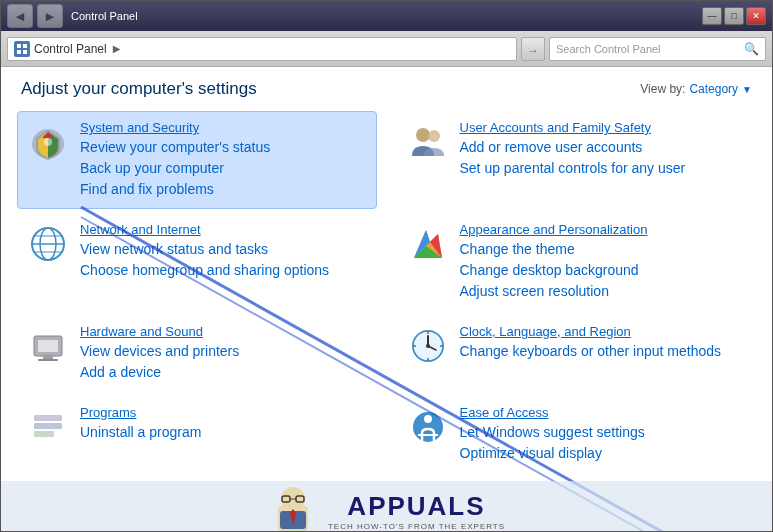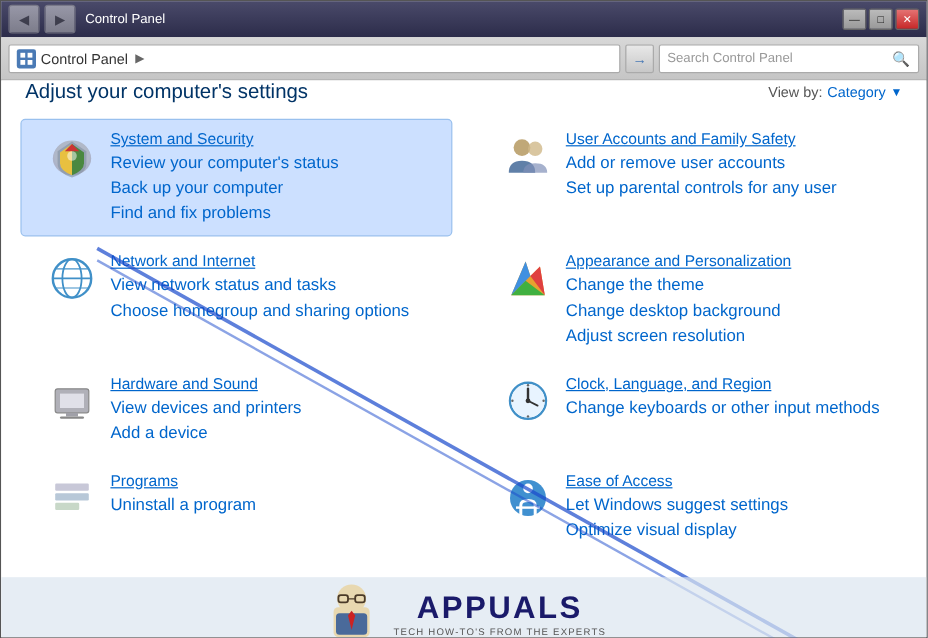--- a/index.html
+++ b/index.html
@@ -172,21 +172,21 @@
 
     
     .content-area {
       flex: 1;
       background: white;
       overflow: hidden;
       position: relative;
     }
 
     .content-header {
-      padding: 0 20px 8px 20px;
+      padding: 12px 20px 8px 20px;
       display: flex;
       align-items: center;
       justify-content: space-between;
       border-bottom: none;
     }
 
     .page-title {
       font-size: 17px;
       color: #003366;
       font-weight: 300;
@@ -219,21 +219,21 @@
     .panel-grid {
       display: grid;
       grid-template-columns: 1fr 1fr;
       padding: 4px 16px;
       gap: 4px 20px;
     }
 
     .panel-item {
       display: flex;
       align-items: flex-start;
-      padding: 8px 20px;
+      padding: 8px 8px;
       gap: 10px;
       border-radius: 4px;
       cursor: pointer;
     }
 
     .panel-item.highlighted {
       background: #cce0ff;
       border: 1px solid #99c0ee;
     }
 

